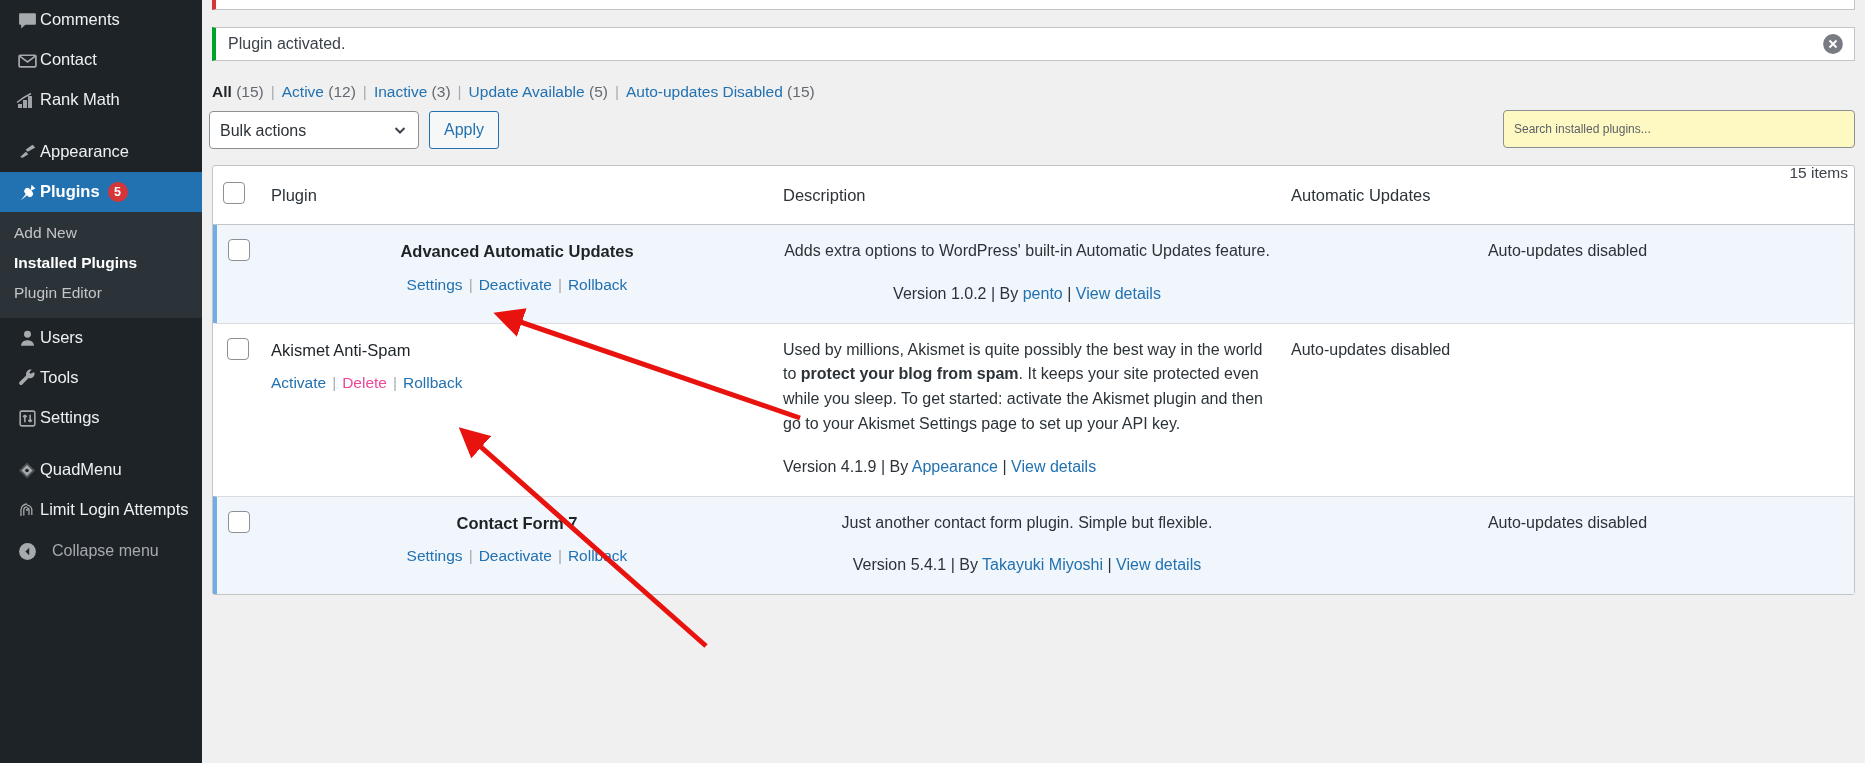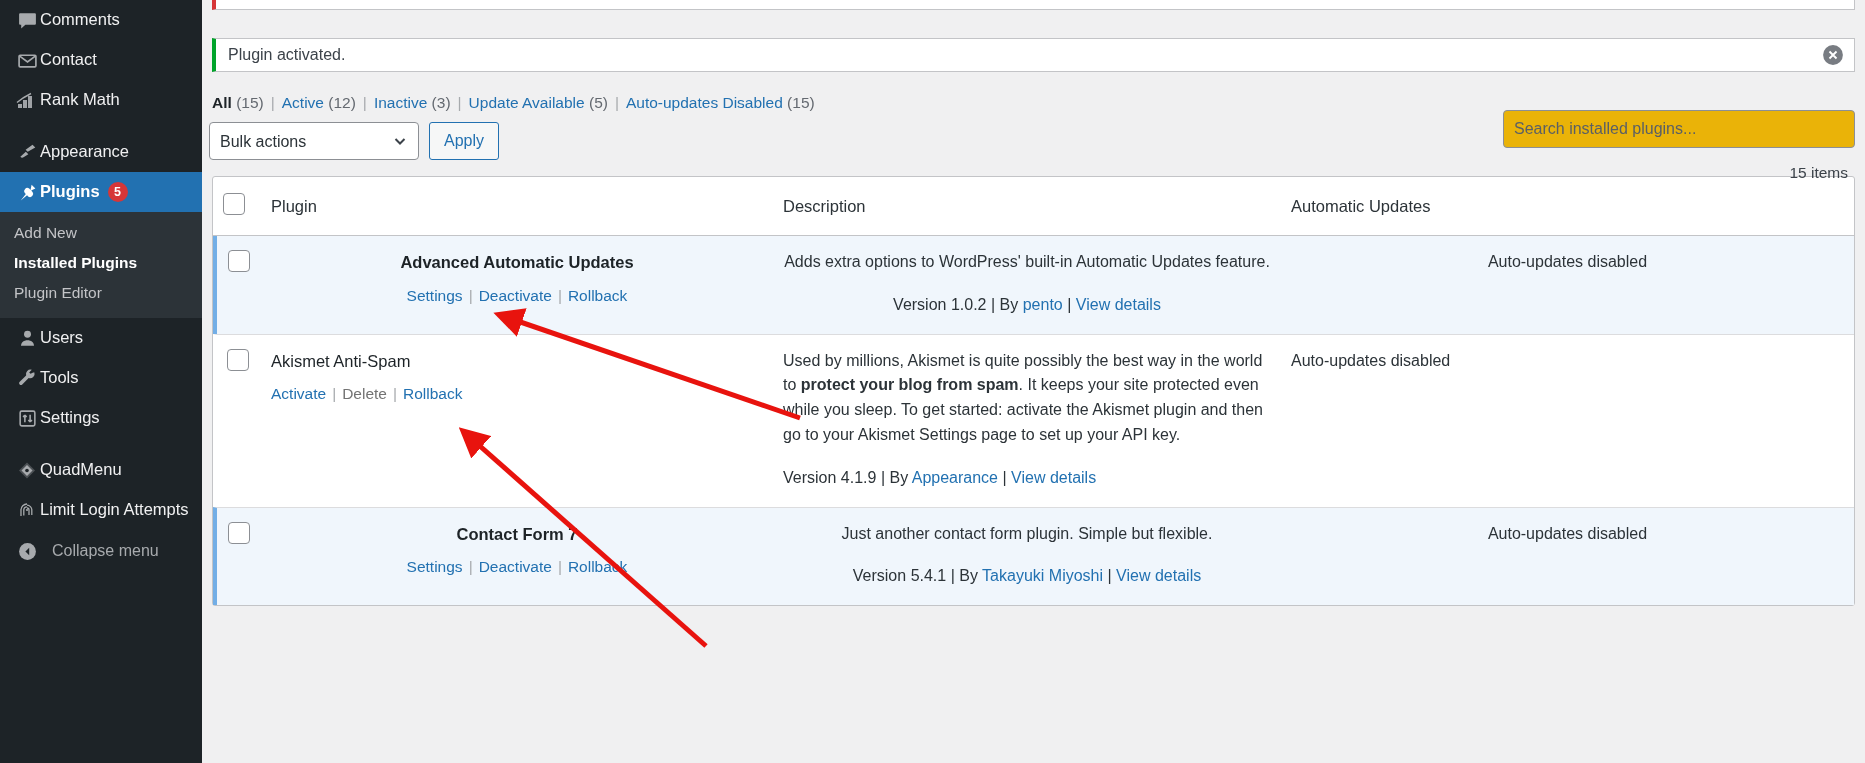--- a/index.html
+++ b/index.html
@@ -72,21 +72,21 @@
     position: relative;
     padding: 0 0 0 0;
     overflow: hidden;
   }
 
   .notice {
     background: #fff;
     border: 1px solid #c3c4c7;
     border-left-width: 4px;
     padding: 4px 12px;
-    margin: 11px 10px 0 10px;
+    margin: 0 10px 0 10px;
     position: relative;
     font-size: 16px;
     color: #3c434a;
     line-height: 1.5;
   }
   .notice.error { border-left-color: #d63638; }
   .notice.success { border-left-color: #00a32a; }
   .notice-top {
     margin-top: -28px;
     height: 38px;
@@ -152,24 +152,24 @@
   .search-box {
     position: absolute;
     right: 10px; top: 110px;
     width: 352px;
   }
   .search-box input {
     width: 100%;
     height: 38px;
     border: 1px solid #8c8f94;
     border-radius: 4px;
-    font-size: 16px;
+    font-size: 12px;
     color: #2c3338;
     padding: 0 10px;
-    background:#eab308;
+    background:#fef9c3;
     font-family: "Liberation Sans", sans-serif;
   }
   .search-box input::placeholder { color:#5a5f66; }
   .items-count {
     position:absolute; right: 17px; top: 164px;
     font-size: 15.5px; color: #3c434a;
   }
 
   table.plugins {
     width: calc(100% - 20px);
@@ -211,21 +211,21 @@
   .cbx {
     width: 22px; height: 22px;
     border: 1px solid #8c8f94;
     border-radius: 4px;
     background: #fff;
     display: inline-block;
   }
   .pname { font-weight: 700; font-size: 16.5px; color: #1d2327; padding-bottom: 2px;}
   .row-actions { font-size: 15.5px; padding-top: 6px; }
   .row-actions a { color: #2271b1; text-decoration: none; }
-  .row-actions a.del { color: #737373; }
+  .row-actions a.del { color: #ec4899; }
   .row-actions .sep { color: #a7aaad; margin: 0 6px; }
   .desc-p { font-size: 16px; color:#2c3338; }
   .plugin-version { margin-top: 18px; font-size: 16px; color:#2c3338; }
   .plugin-version a { color:#2271b1; text-decoration:none; }
   .auto-upd { font-size: 16px; color:#2c3338; }
   .nm { padding-left: 2px; }
 
   
   #arrows { position:absolute; left:0; top:0; width:1865px; height:763px; pointer-events:none; }
 </style>

